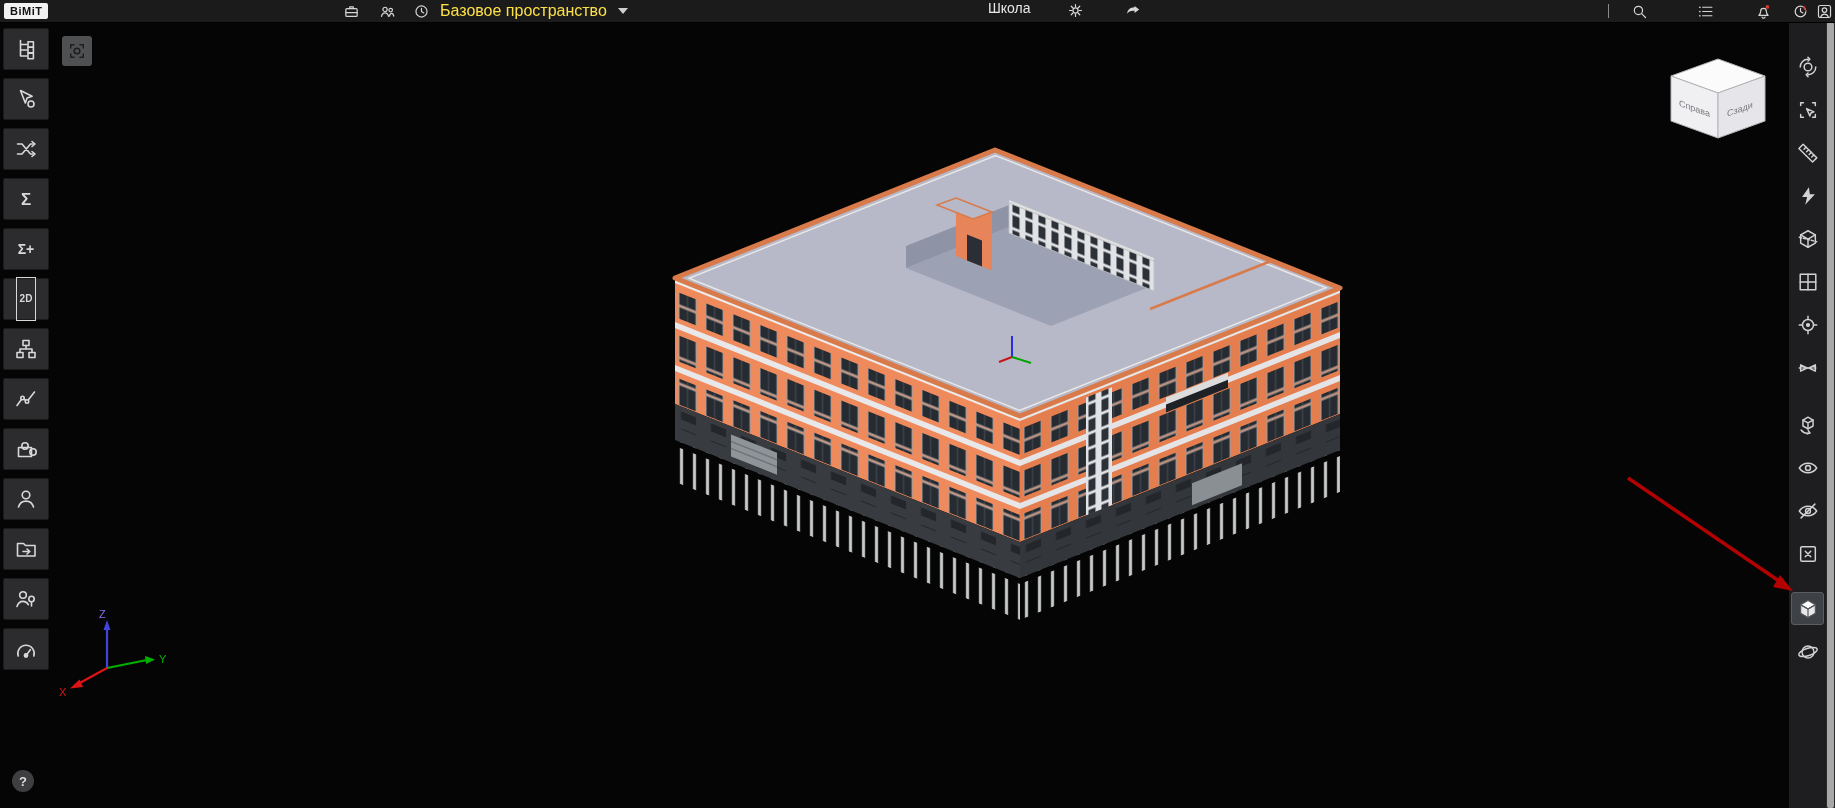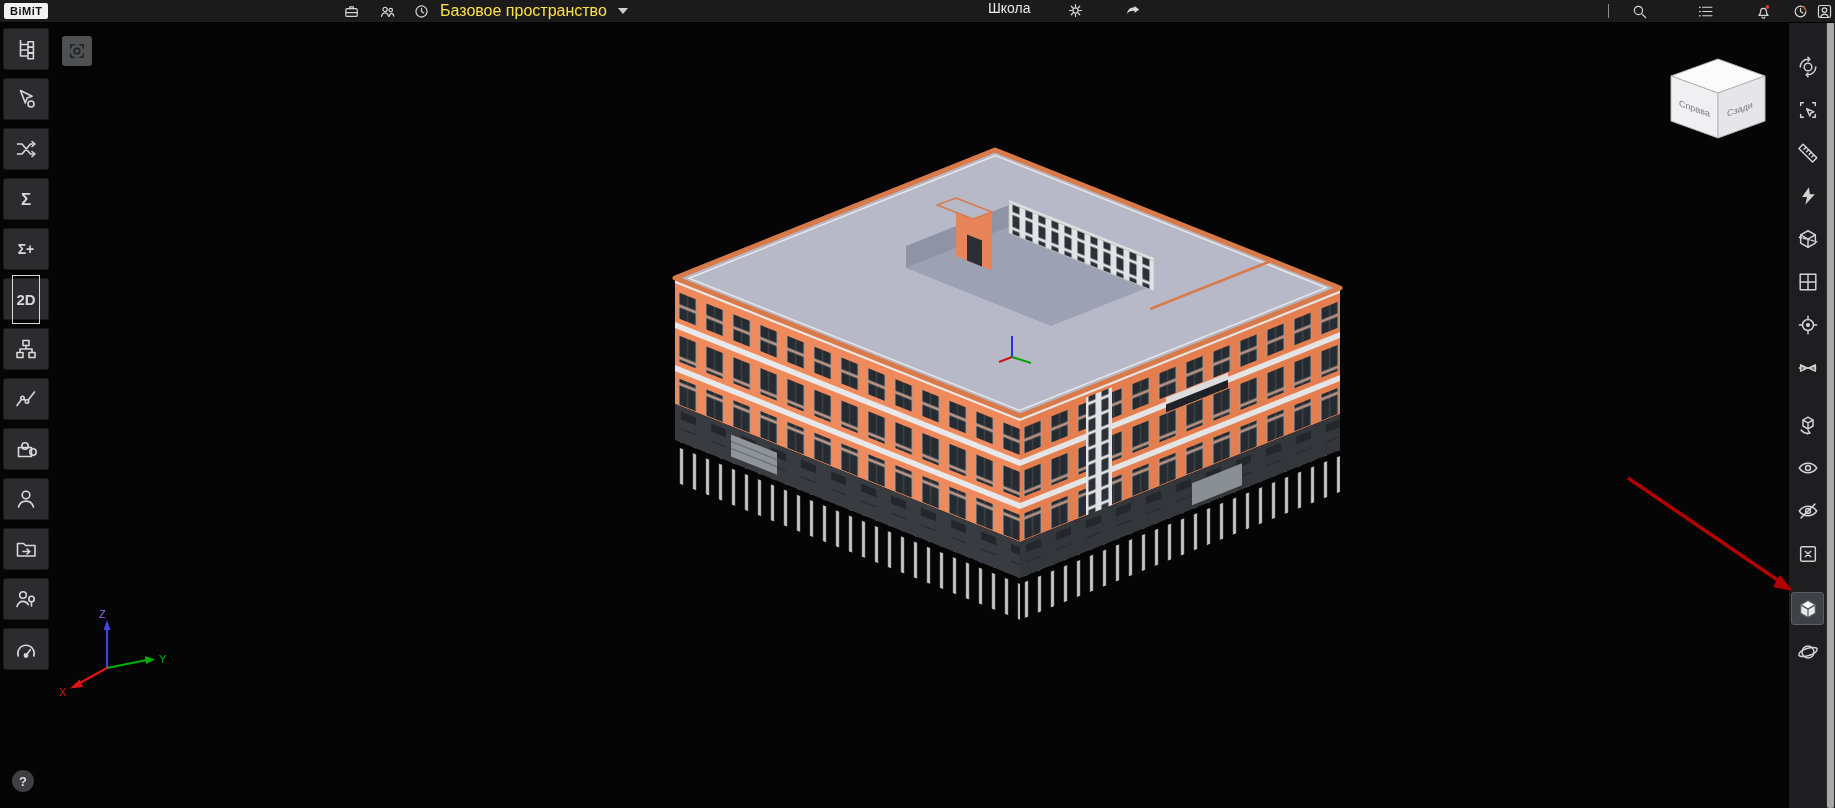--- a/index.html
+++ b/index.html
@@ -27,21 +27,21 @@
 
   
   #left-toolbar{position:absolute;left:0;top:22px;bottom:0;width:52px;z-index:15;
                 display:flex;flex-direction:column;align-items:center;padding-top:6px;gap:8px;}
   #left-toolbar .tbtn{width:46px;height:42px;background:#2C2C2E;border:1px solid #1A1A1A;
                       border-radius:2px;display:flex;align-items:center;justify-content:center;flex:none;}
   #left-toolbar .tbtn svg{width:24px;height:24px;stroke:#D8D8D8;fill:none;stroke-width:1.6;
                           stroke-linecap:round;stroke-linejoin:round;}
   .glyph{color:#D8D8D8;font-weight:bold;font-size:17px;line-height:1;}
   .glyph.small{font-size:14px;}
-  .g2d{color:#D8D8D8;font-weight:bold;font-size:15px;border:1.6px solid #D8D8D8;
+  .g2d{color:#D8D8D8;font-weight:bold;font-size:10px;border:1.6px solid #D8D8D8;
        border-radius:0;padding:16px 3px;line-height:1;}
 
   
   #right-toolbar{position:absolute;right:9px;top:22px;bottom:0;width:37px;background:#1E1E20;
                  z-index:15;display:flex;flex-direction:column;align-items:center;
                  padding-top:28px;gap:10px;}
   #right-toolbar .tbtn{width:33px;height:33px;display:flex;align-items:center;justify-content:center;
                        border-radius:3px;flex:none;}
   #right-toolbar .tbtn svg{width:22px;height:22px;stroke:#D2D2D2;fill:none;stroke-width:1.6;
                            stroke-linecap:round;stroke-linejoin:round;}

